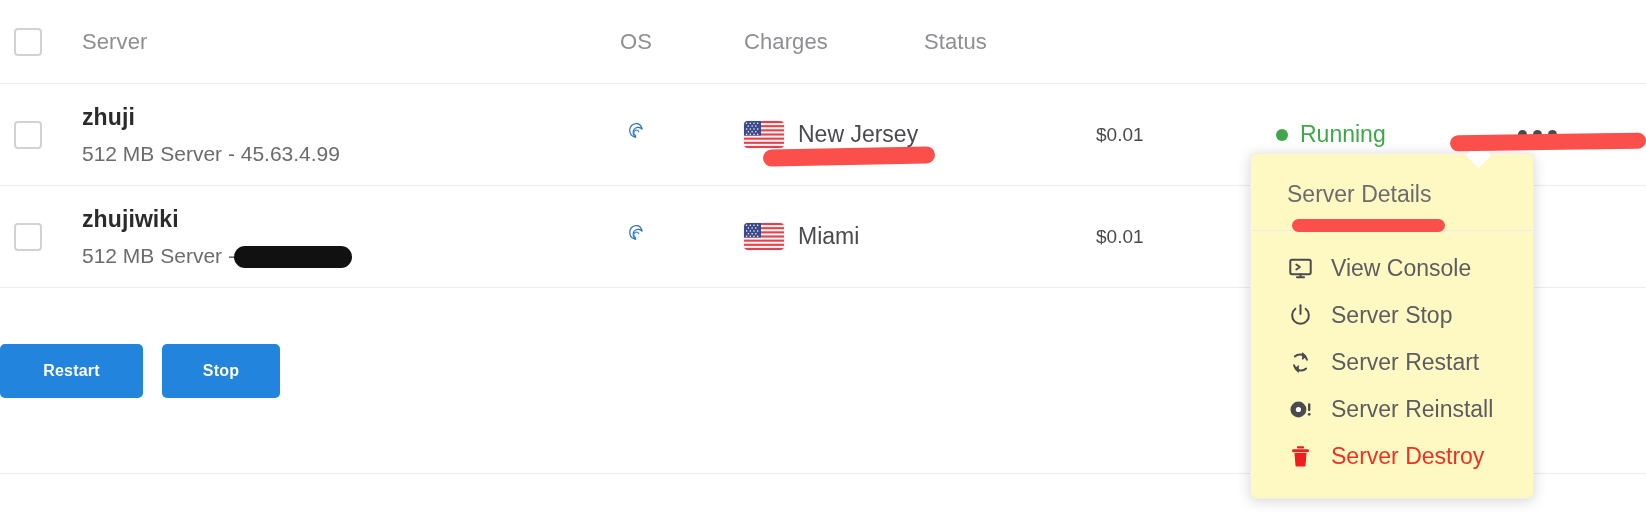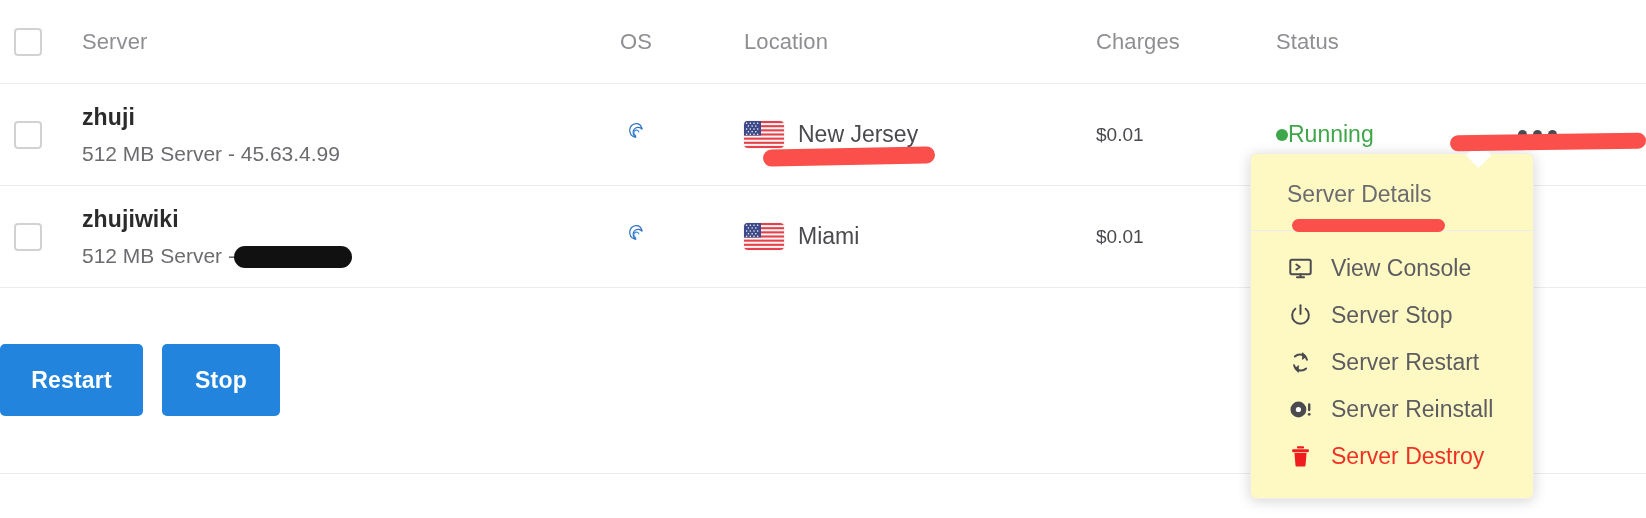--- a/index.html
+++ b/index.html
@@ -108,21 +108,21 @@
     box-shadow: 0 0 0 1px rgba(0,0,0,0.04);
   }
   .loc-name {
     font-size: 23px;
     color: #4a4a4f;
   }
 
   .charges-val { font-size: 19px; color: #4a4a4f; }
 
   
-  .status-cell { display:flex; align-items:center; }
+  .status-cell { display:flex; align-items:center; gap: 12px; }
   .status-dot {
     width: 12px; height: 12px; border-radius: 50%;
     flex: 0 0 12px;
   }
   .status-text { font-size: 23px; }
 
   
   .kebab {
     display: flex;
     gap: 6px;
@@ -142,25 +142,25 @@
     position: absolute;
     top: 344px;
     left: 0px;
     display: flex;
     gap: 19px;
   }
   .btn {
     border: none;
     background: #2284dd;
     color: #ffffff;
-    font-size: 23px;
+    font-size: 16px;
     font-weight: 700;
     border-radius: 5px;
     padding: 0 26px;
-    height: 72px;
+    height: 54px;
     min-width: 118px;
     cursor: pointer;
     font-family: inherit;
     letter-spacing: 0.2px;
   }
   .btn.restart { width: 143px; }
   .btn.stop { width: 118px; }
 
   
   .bottom-rule {
@@ -264,21 +264,20 @@
 <body>
 
 <div class="server-table">
 
   <div class="row header-row">
     <div class="col-check">
       <div class="checkbox"></div>
     </div>
     <div class="col-server th">Server</div>
     <div class="col-os th">OS</div>
-    <div class="col-loc th">Location</div>
     <div class="col-charges th">Charges</div>
     <div class="col-status th">Status</div>
     <div class="col-actions"></div>
   </div>
 
   <div class="row data-row">
     <div class="col-check">
       <div class="checkbox"></div>
     </div>
 

